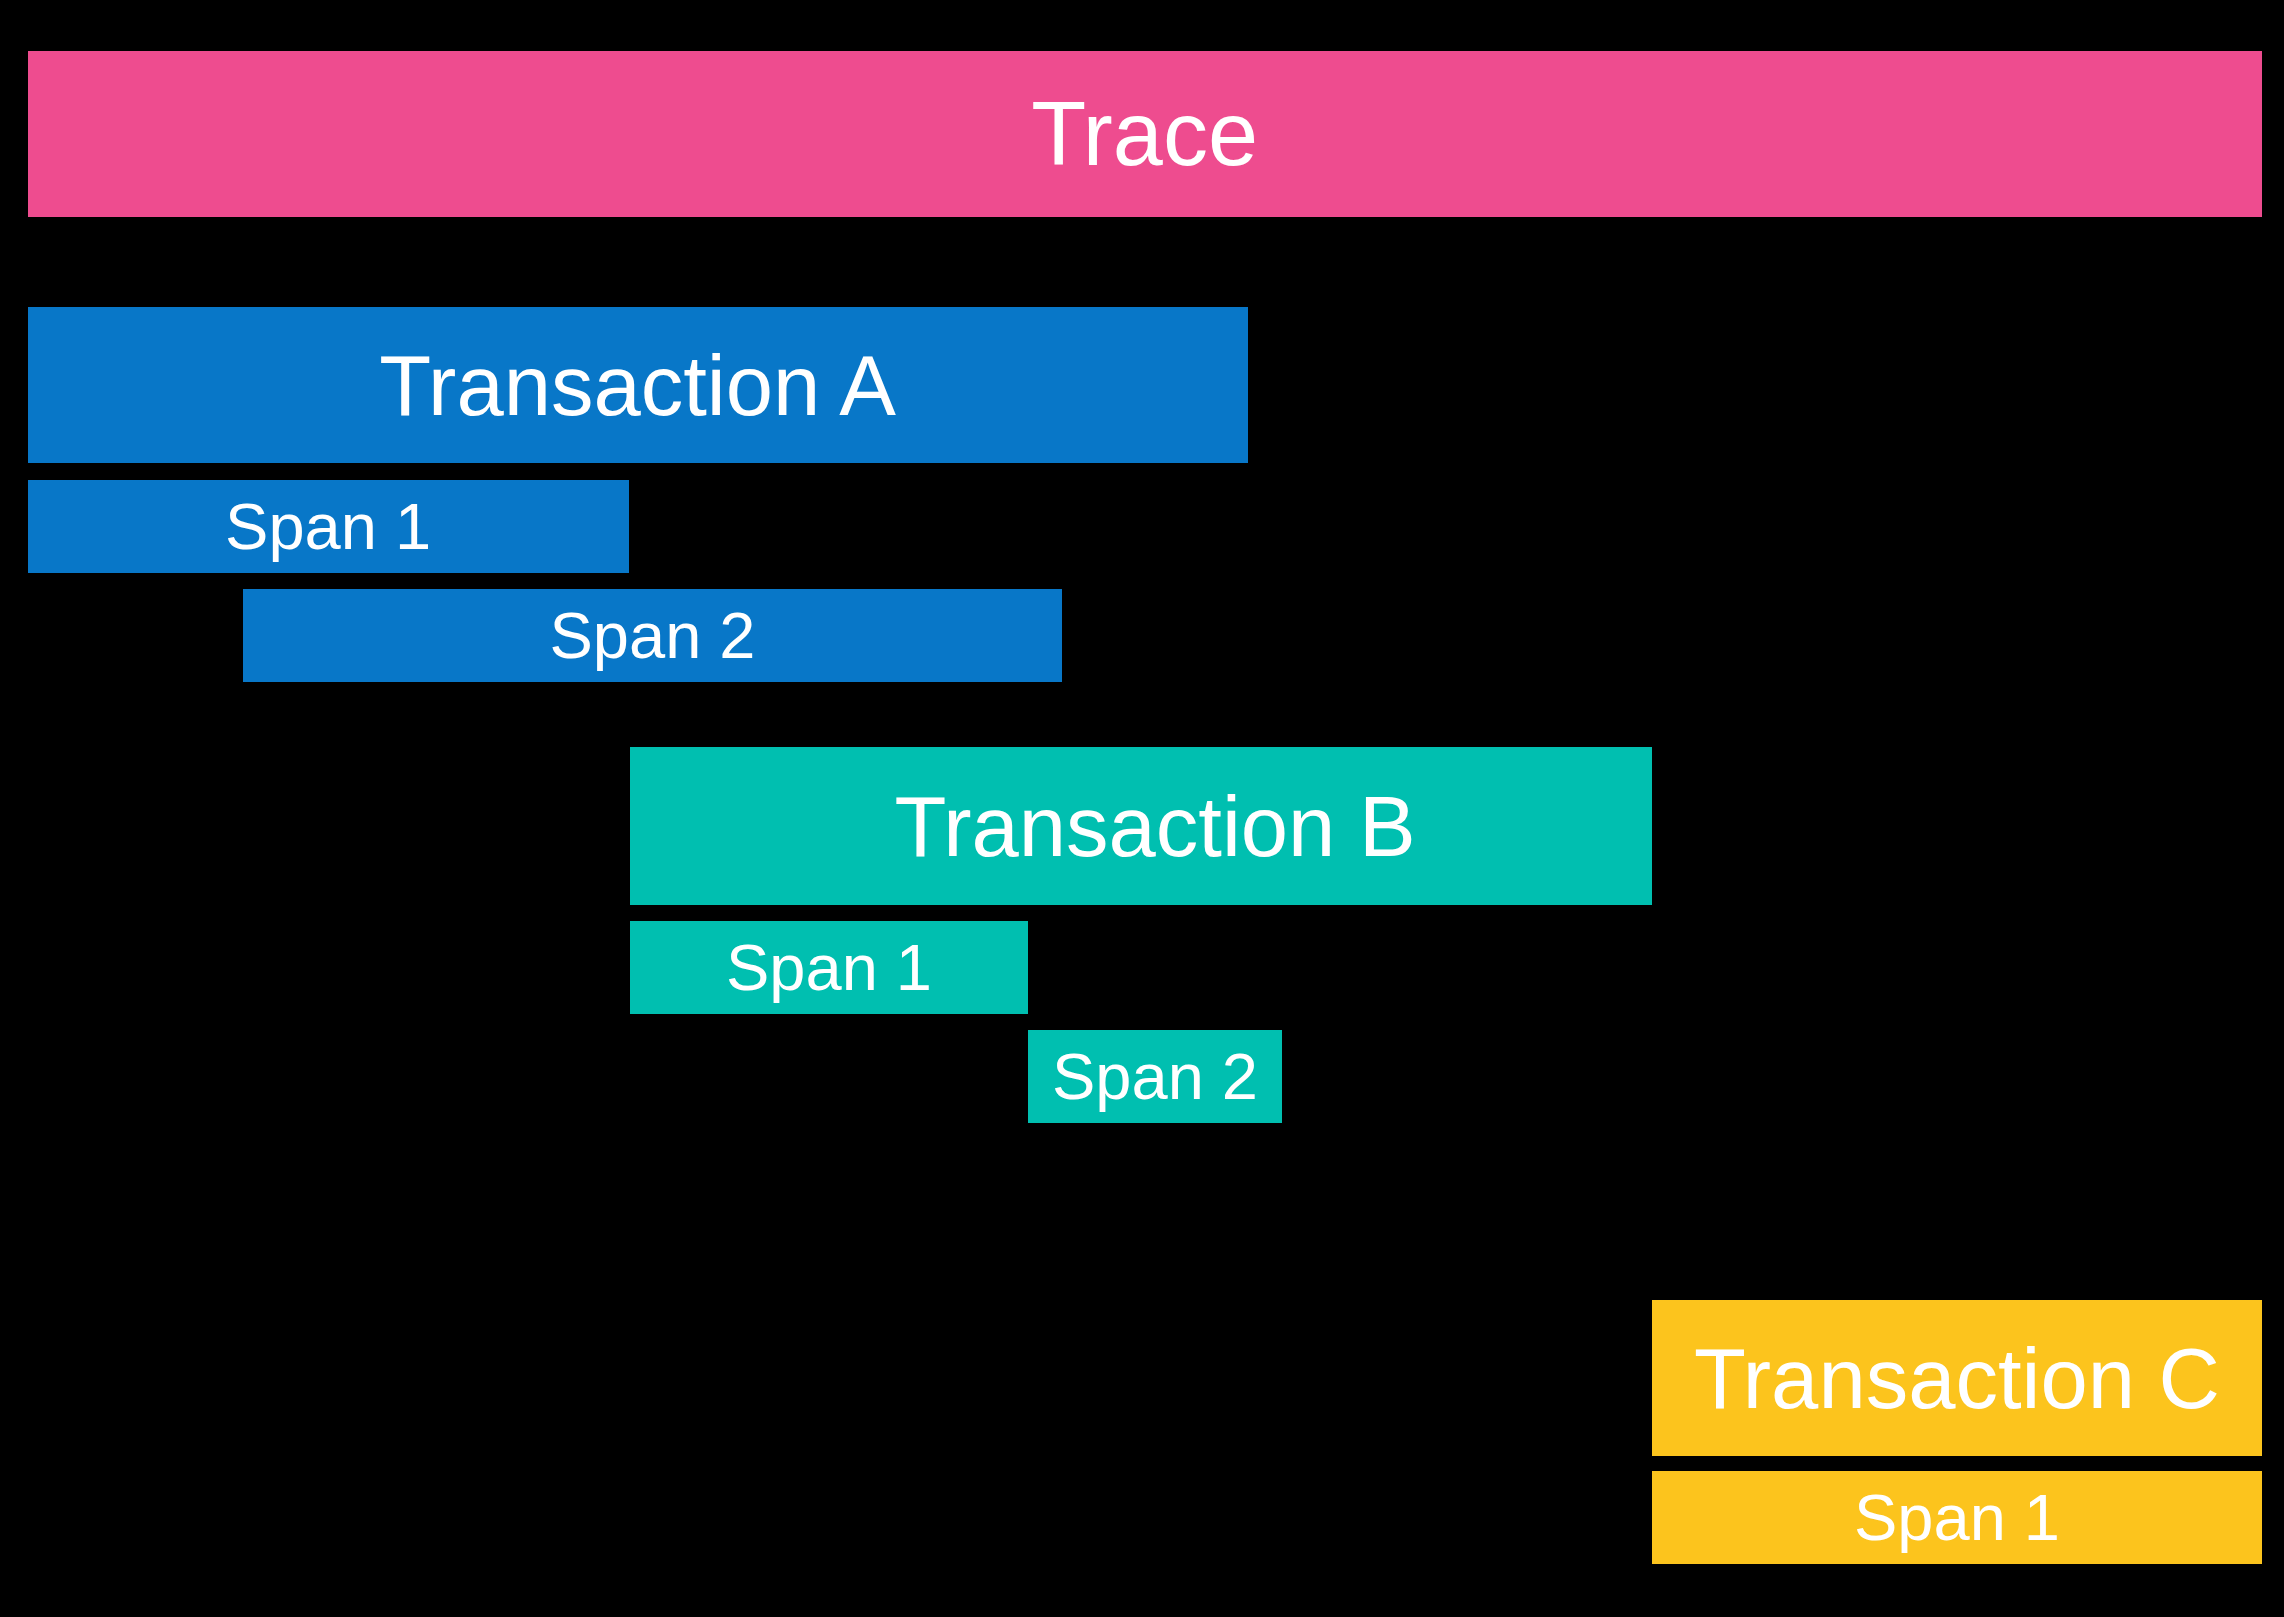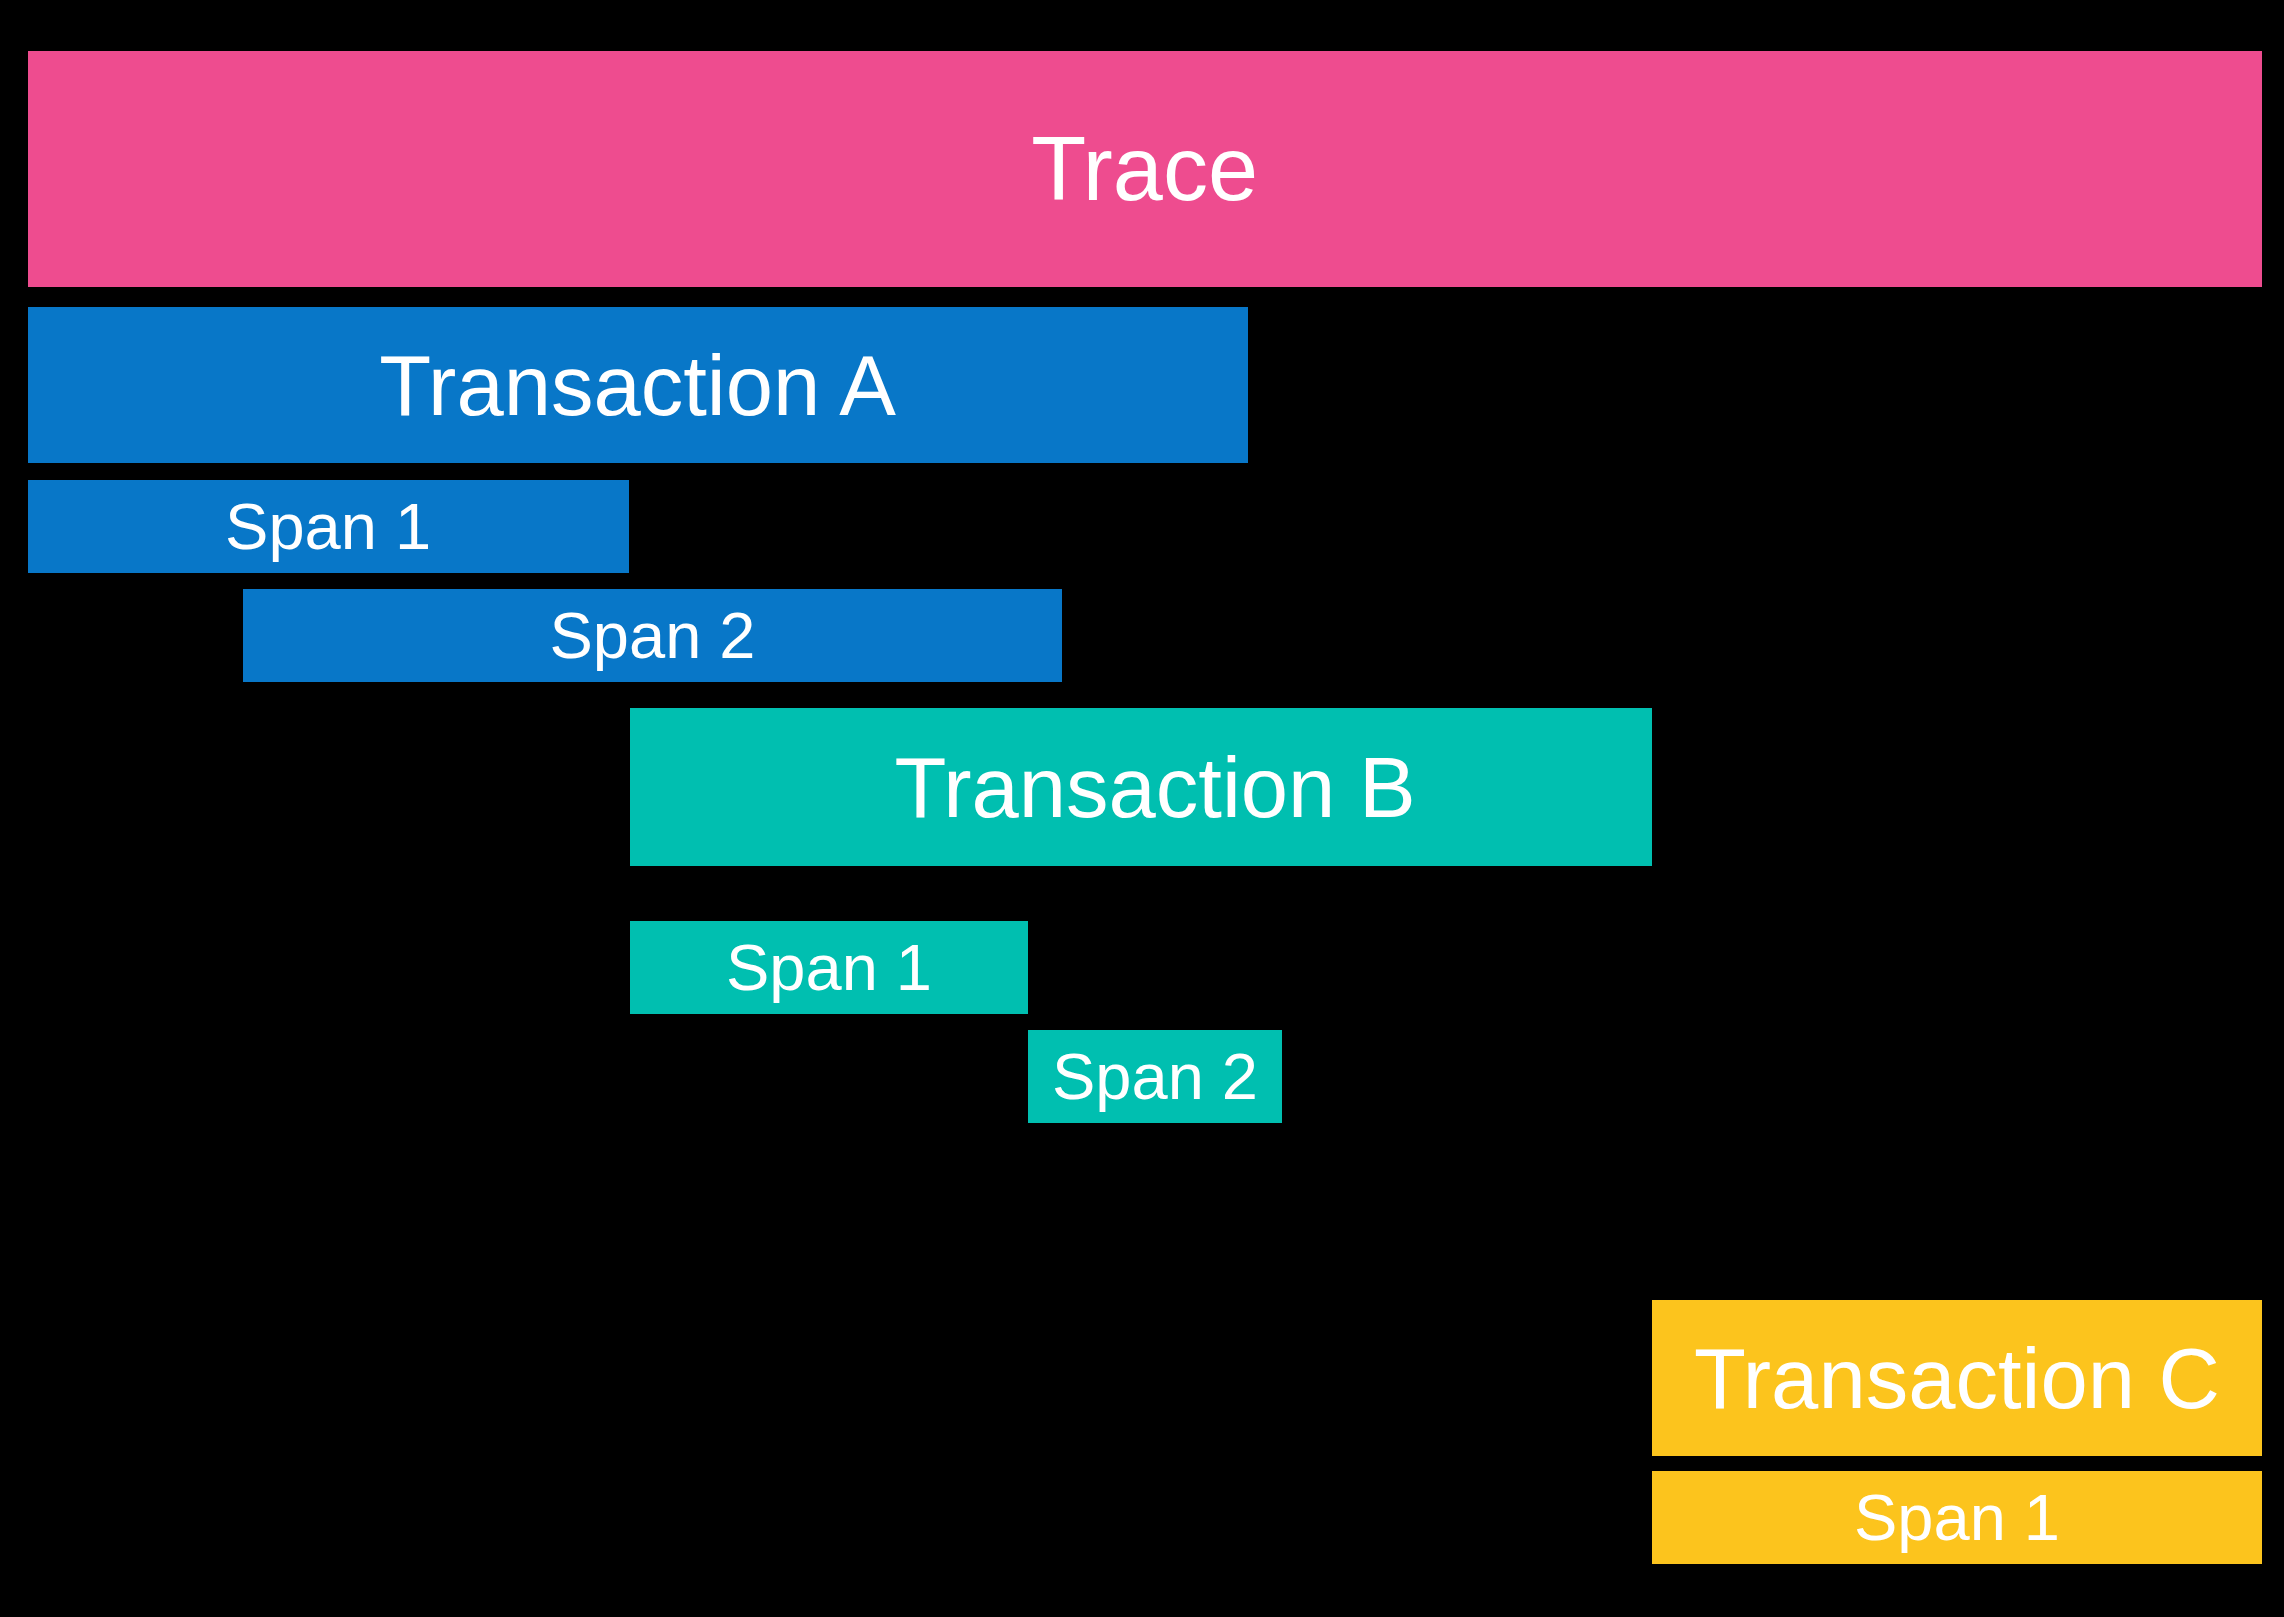--- a/index.html
+++ b/index.html
@@ -30,25 +30,25 @@
     font-weight: 500;
     line-height: 1;
     white-space: nowrap;
     letter-spacing: 0;
   }
   .label-lg { font-size: 90px; }
   .label-md { font-size: 85px; }
   .label-sm { font-size: 65px; }
 
   
-  .pos-trace        { left: 27.6px;   top: 51px;   width: 2234px; height: 236px; }
+  .pos-trace        { left: 27.6px;   top: 51px;   width: 2234px; height: 166px; }
   .pos-txa          { left: 27.6px;   top: 307px;  width: 1220px; height: 156px; }
   .pos-txa-span1    { left: 27.6px;   top: 480px;  width: 601px;  height: 93px; }
   .pos-txa-span2    { left: 243px;  top: 589px;  width: 819px; height: 93px; }
-  .pos-txb          { left: 630px;  top: 708px;  width: 1022px; height: 158px; padding-left: 28px; }
+  .pos-txb          { left: 630px;  top: 747px;  width: 1022px; height: 158px; padding-left: 28px; }
   .pos-txb-span1    { left: 630px;  top: 921px; width: 398px;  height: 93px; }
   .pos-txb-span2    { left: 1028px; top: 1030px; width: 254px;  height: 93px; }
   .pos-txb-span3    { left: 1282px; top: 1139px; width: 369px;  height: 93px; }
   .pos-txc          { left: 1652px; top: 1300px; width: 610px;  height: 156px; }
   .pos-txc-span1    { left: 1652px; top: 1471px; width: 610px;  height: 93px; }
 </style>
 </head>
 <body style="background-color: rgb(0, 0, 0);">
 
 <div class="stage">

